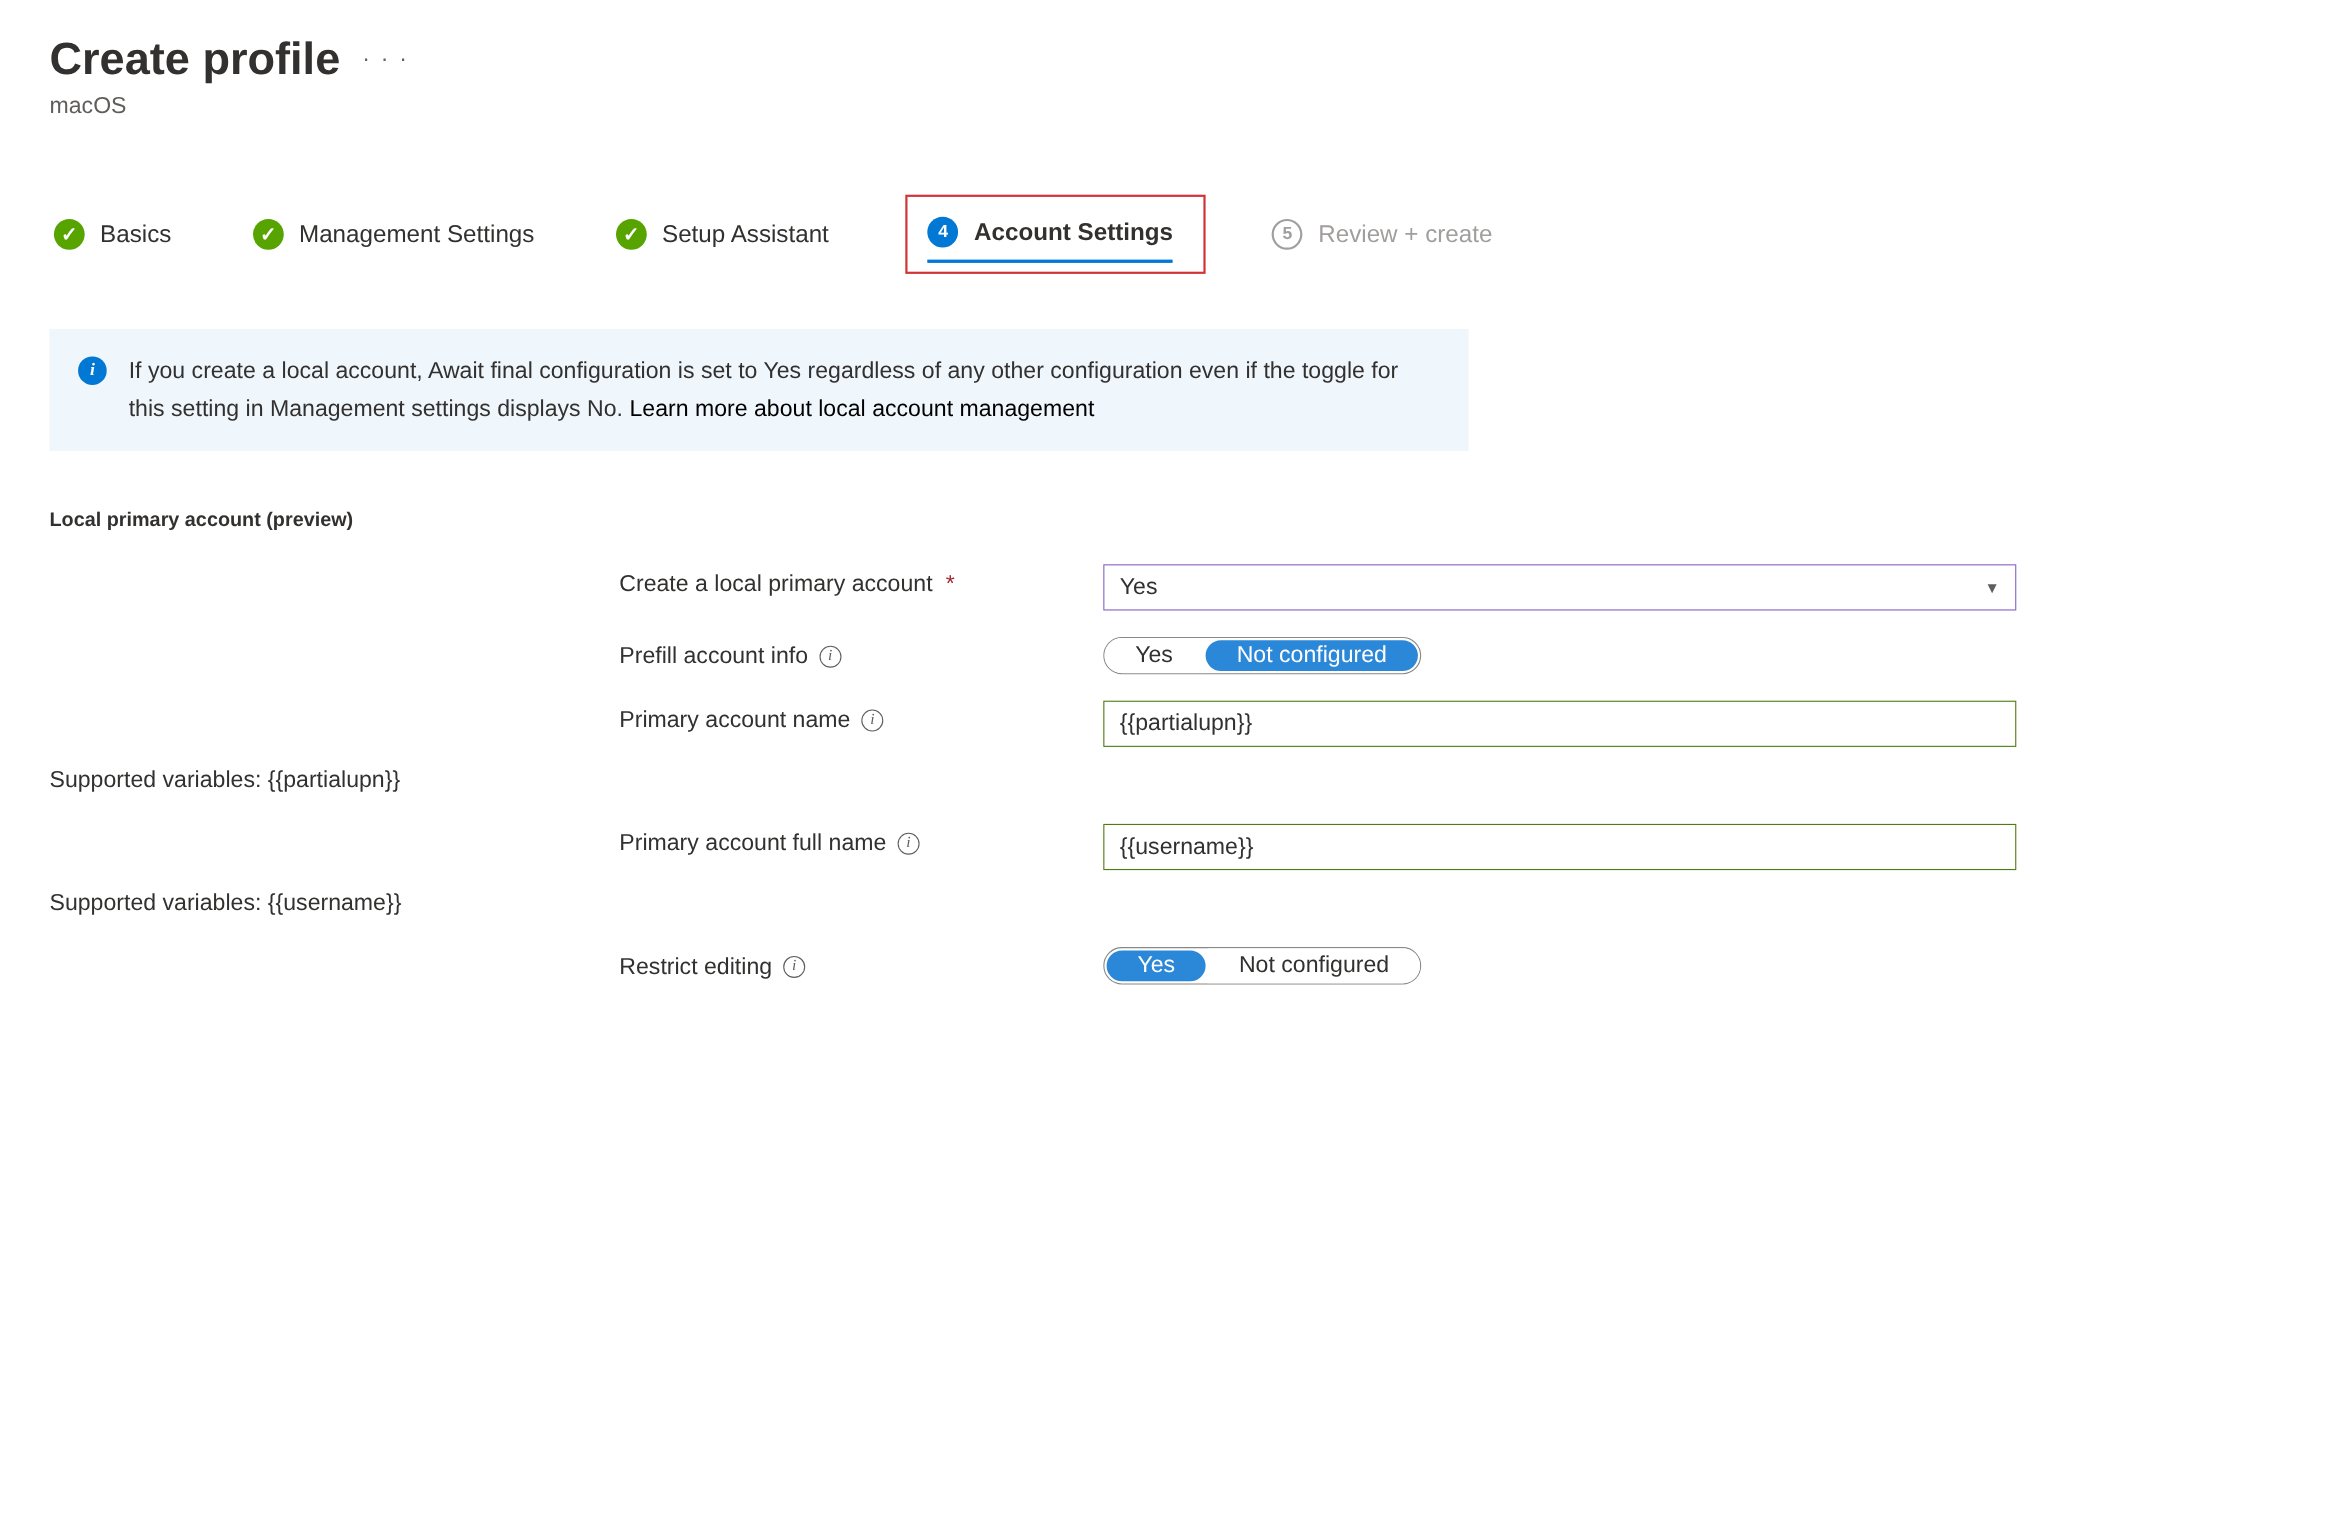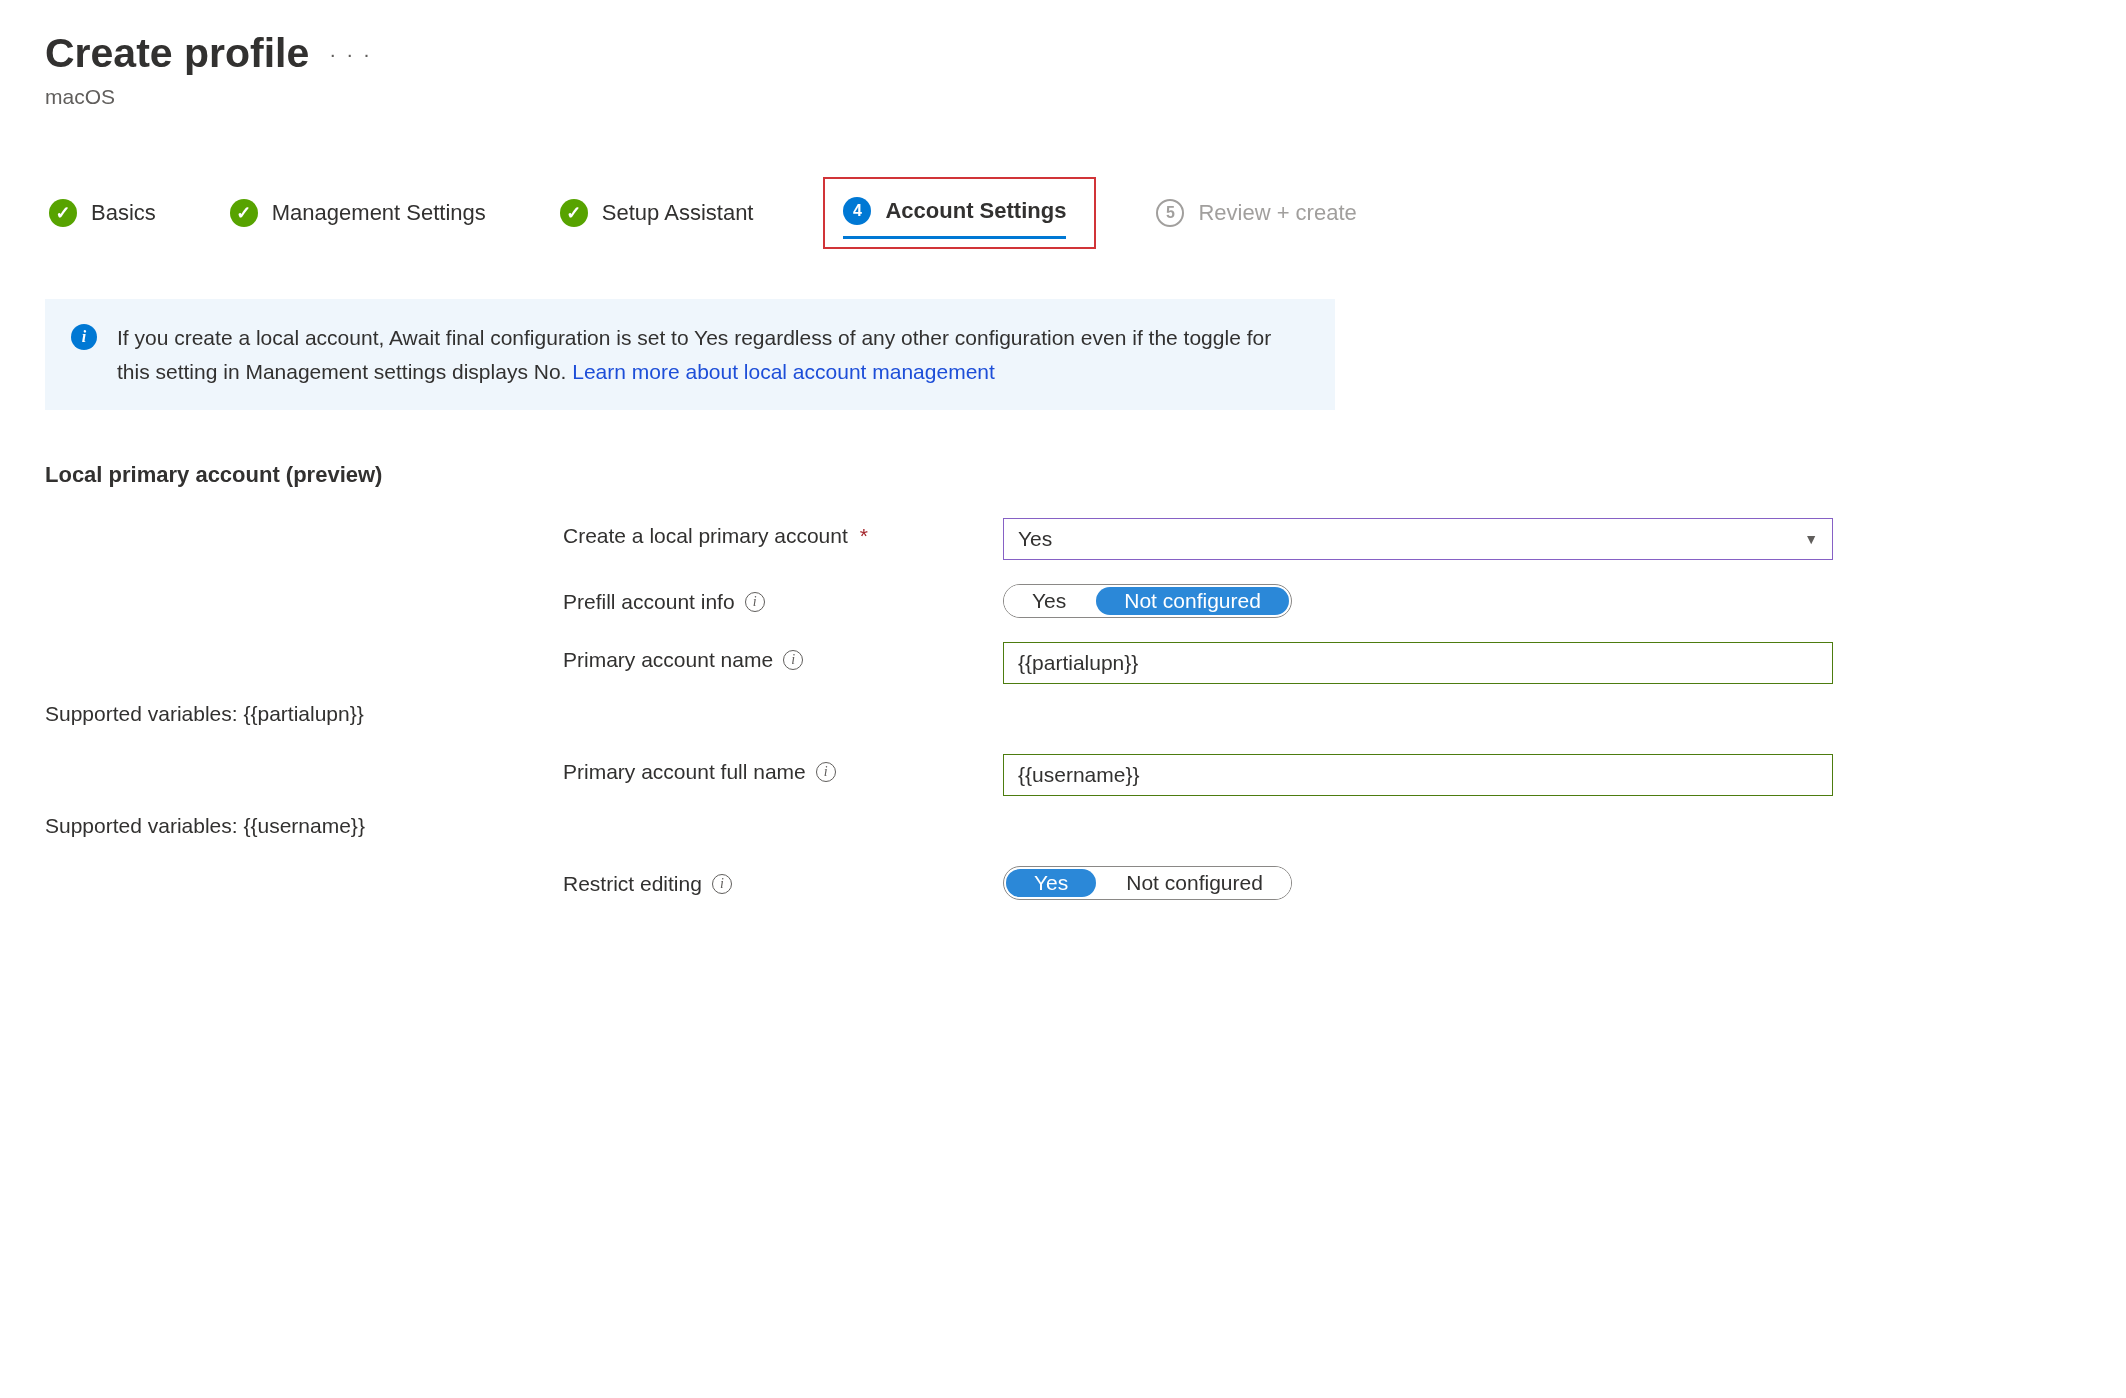--- a/index.html
+++ b/index.html
@@ -118,25 +118,25 @@
     font-size: 16px;
     font-style: italic;
     font-family: Georgia, serif;
     display: inline-flex;
     align-items: center;
     justify-content: center;
     flex-shrink: 0;
     margin-top: 3px;
   }
   .info-link {
-    color: #1d4ed8;
+    color: #000000;
     text-decoration: none;
   }
   .section-heading {
-    font-size: 22px;
+    font-size: 18px;
     font-weight: 600;
     margin-top: 52px;
     margin-bottom: 30px;
   }
   .form-row {
     display: flex;
     align-items: flex-start;
     margin-bottom: 24px;
     justify-content: flex-end;
   }

